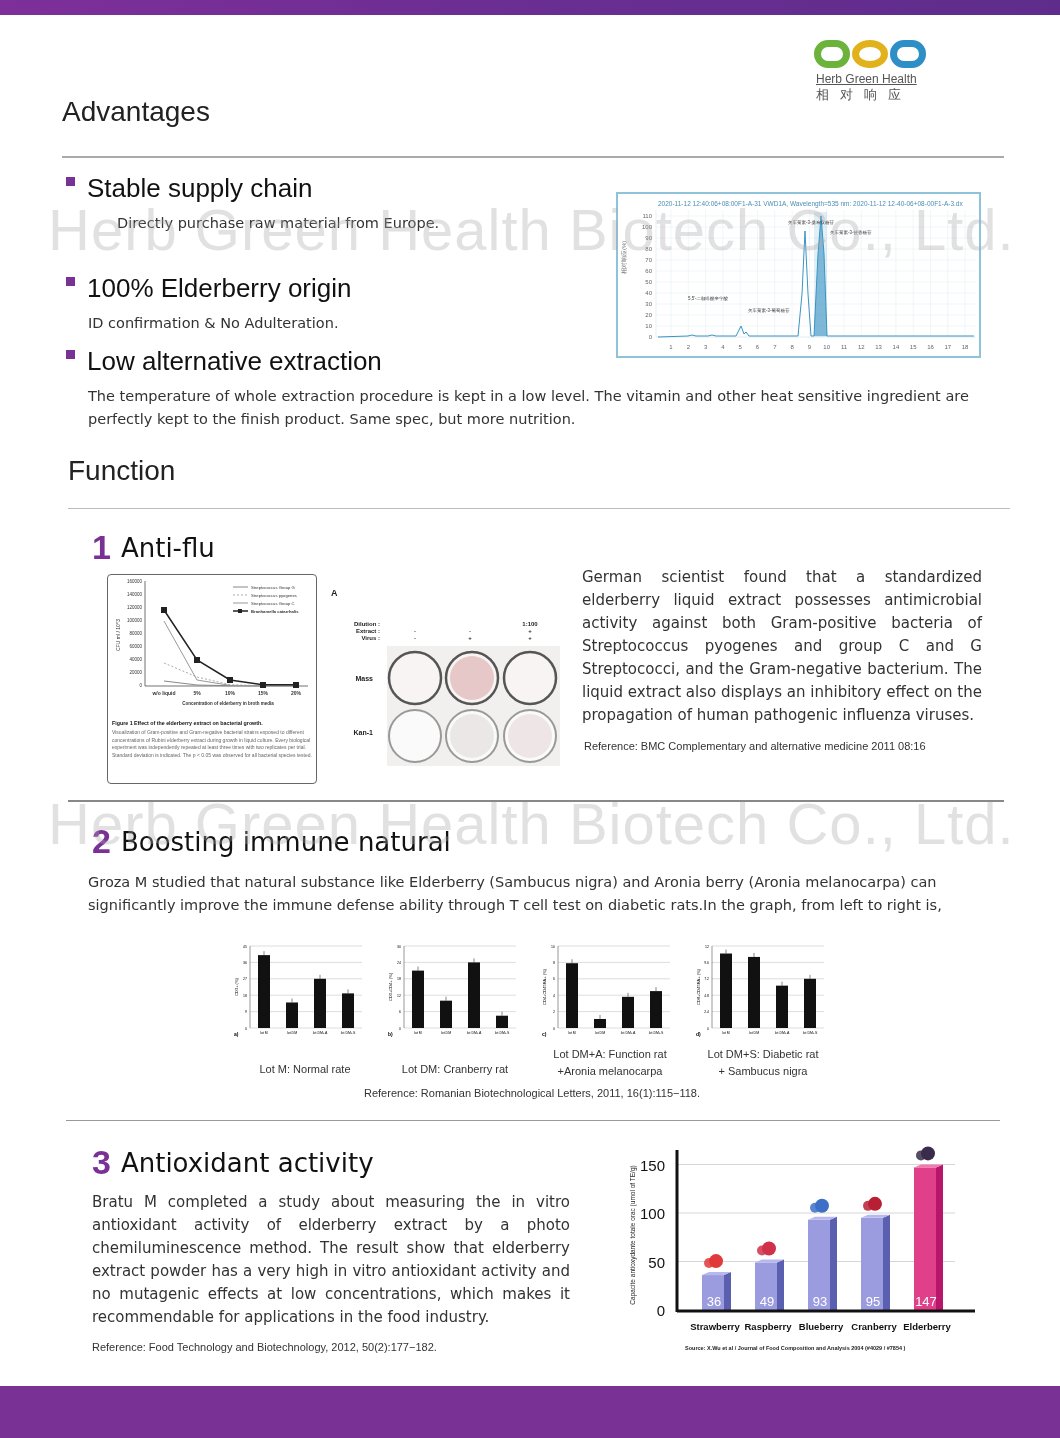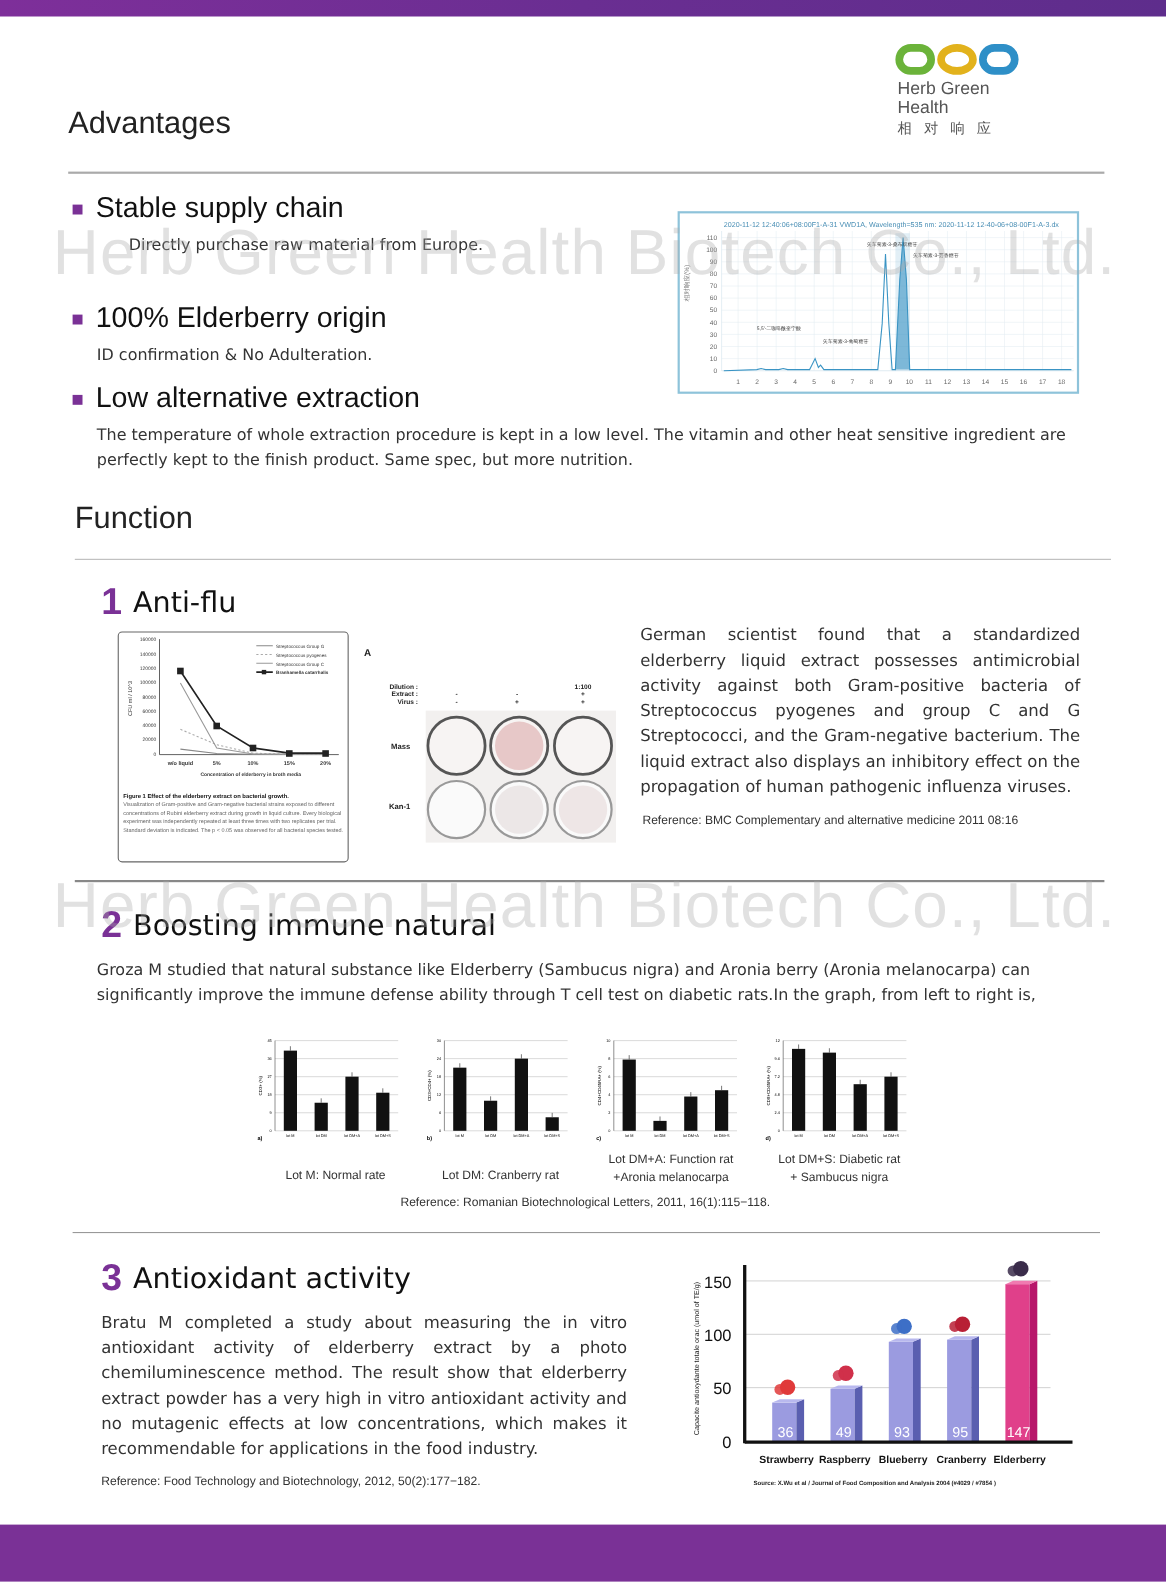--- a/index.html
+++ b/index.html
@@ -6,26 +6,26 @@
   html, body { width: 1060px; height: 1438px; background: #fff; overflow: hidden; }
   body { position: relative; font-family: "DejaVu Sans", sans-serif; color: #222; }
   .topbar { position: absolute; left: 0; top: 0; width: 1060px; height: 15px;
     background: linear-gradient(90deg, #7e2f9a 0%, #6a2e92 50%, #5e2d8c 100%); }
   .bottombar { position: absolute; left: 0; top: 1386px; width: 1060px; height: 52px; background: #7a3196; }
   .watermark { position: absolute; font-family: "Liberation Sans", sans-serif; font-size: 58px;
     color: rgba(170,170,170,0.35); white-space: nowrap; pointer-events: none; letter-spacing: 1px; z-index: 5; }
   .logo { position: absolute; left: 810px; top: 40px; width: 130px; }
   .logo-mark { display: flex; gap: 2px; margin-left: 4px; }
   .logo-mark span { display: inline-block; width: 36px; height: 28px; border-radius: 14px; border: 7px solid; }
-  .logo-en { font-family: "Liberation Sans", sans-serif; font-size: 16px; color: #555; margin-top: 4px; margin-left: 6px; }
+  .logo-en { font-family: "Liberation Sans", sans-serif; font-size: 12px; color: #555; margin-top: 4px; margin-left: 6px; text-decoration: underline; }
   .logo-cn { font-size: 13px; color: #555; letter-spacing: 11px; margin-left: 6px; }
   .h1 { position: absolute; font-family: "Liberation Sans", sans-serif; font-size: 28px; color: #222; }
   .rule { position: absolute; height: 0; border-top: 1px solid #bbb; }
   .rule.thick { border-top: 2px solid #aaa; }
-  .bullet-title { position: absolute; font-family: "Liberation Sans", sans-serif; font-size: 26px; color: #111; display: flex; align-items: center; }
+  .bullet-title { position: absolute; font-family: "Liberation Sans", sans-serif; font-size: 26px; color: #111; display: flex; }
   .bullet-title .sq { width: 9px; height: 9px; background: #7a3196; margin-right: 12px; margin-top: 4px; }
   .para { position: absolute; font-family: "DejaVu Sans", sans-serif; font-size: 14.5px; line-height: 23px; color: #333; }
   .para.just { text-align: justify; }
   .ref { position: absolute; font-family: "Liberation Sans", sans-serif; font-size: 11px; color: #333; }
   .sec-title { position: absolute; font-family: "DejaVu Sans", sans-serif; font-size: 26px; color: #111; display: flex; align-items: center; }
   .sec-num { color: #7a3196; font-weight: bold; font-size: 34px; margin-right: 10px; font-family: "Liberation Sans", sans-serif; }
   .hplc { position: absolute; left: 616px; top: 192px; width: 365px; height: 166px; border: 2px solid #8ec3da; background: #fff; }
   .fig-box { position: absolute; border: 1px solid #666; border-radius: 4px; background: #fff; }
   .small-label { font-family: "Liberation Sans", sans-serif; font-size: 11px; color: #333; position: absolute; text-align: center; }
   svg text { font-family: "Liberation Sans", sans-serif; }

